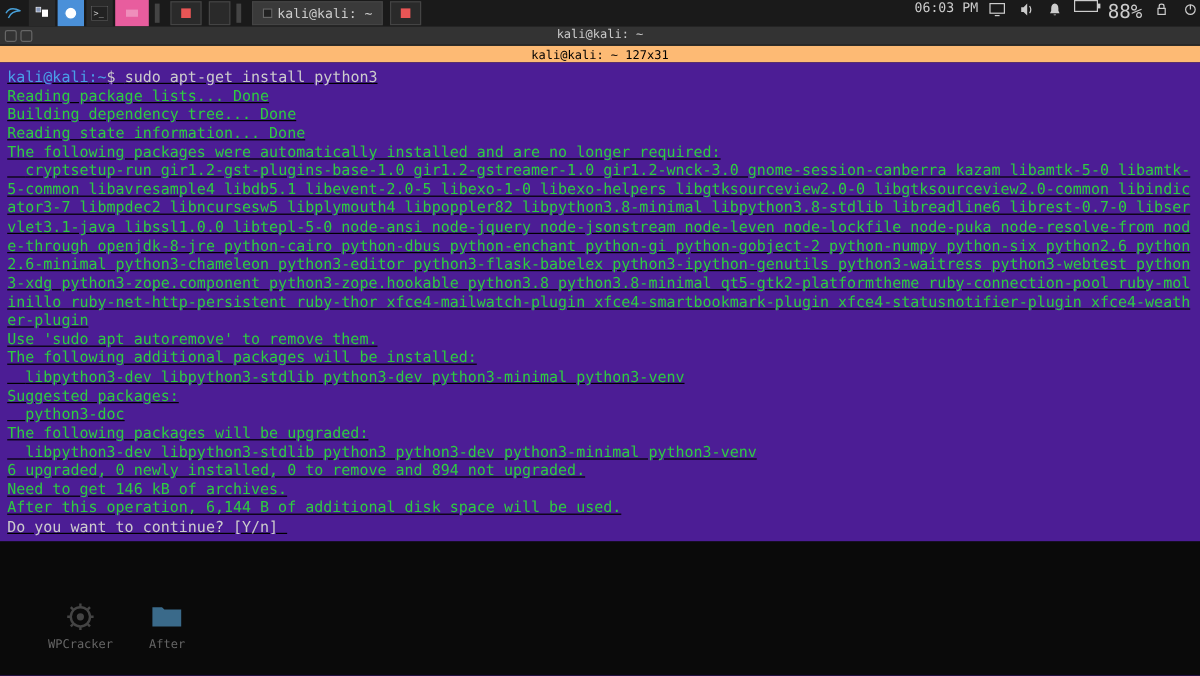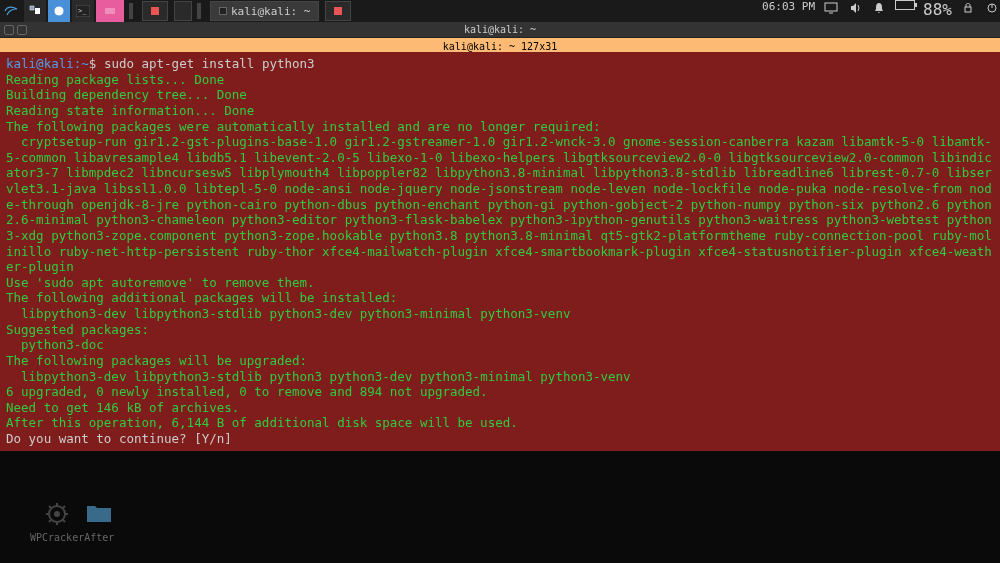--- a/index.html
+++ b/index.html
@@ -107,38 +107,40 @@
     .term-tabbar {
       height: 14px;
       background: #fdba74;
       display: flex;
       align-items: flex-end;
       justify-content: center;
       font-size: 10px;
       color: #000;
     }
     .terminal {
-      background: #7f1d1d;
+      background: #4c1d95;
       padding: 4px 6px;
       line-height: 1.25;
       white-space: pre-wrap;
       word-break: break-all;
+      text-decoration: underline;
     }
     .prompt-user { color: #4aa0e8; }
     .prompt-host { color: #4aa0e8; }
     .prompt-path { color: #4aa0e8; }
     .prompt-sym { color: #ccc; }
     .cmd { color: #ccc; }
     .out { color: #2ecc40; }
     .out-white { color: #ccc; }
     .desktop-icons {
       position: absolute;
       bottom: 20px;
-      left: 30px;
-      display: flex;
+      left: 40px;
+      display: flex;
+      gap: 30px;
     }
     .d-icon {
       display: flex;
       flex-direction: column;
       align-items: center;
       gap: 4px;
       color: #666;
       font-size: 10px;
     }
     .d-icon .shape {

